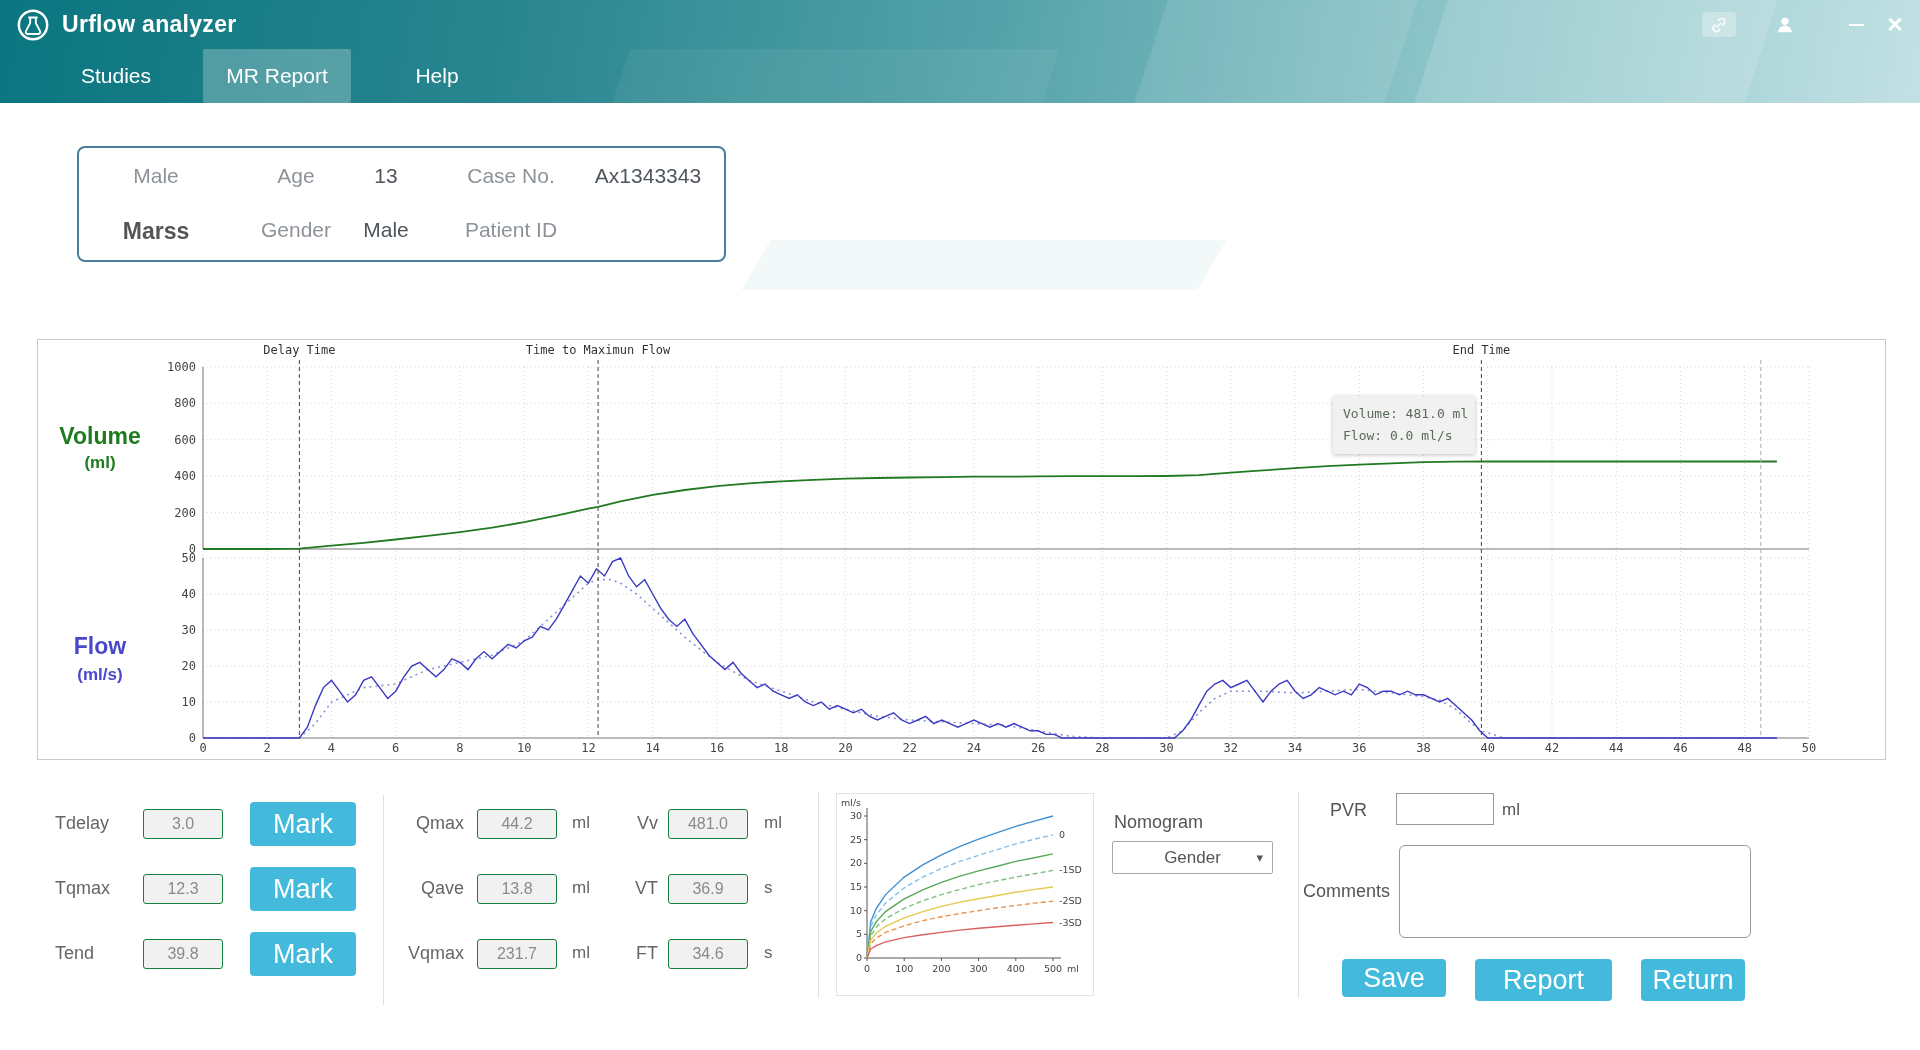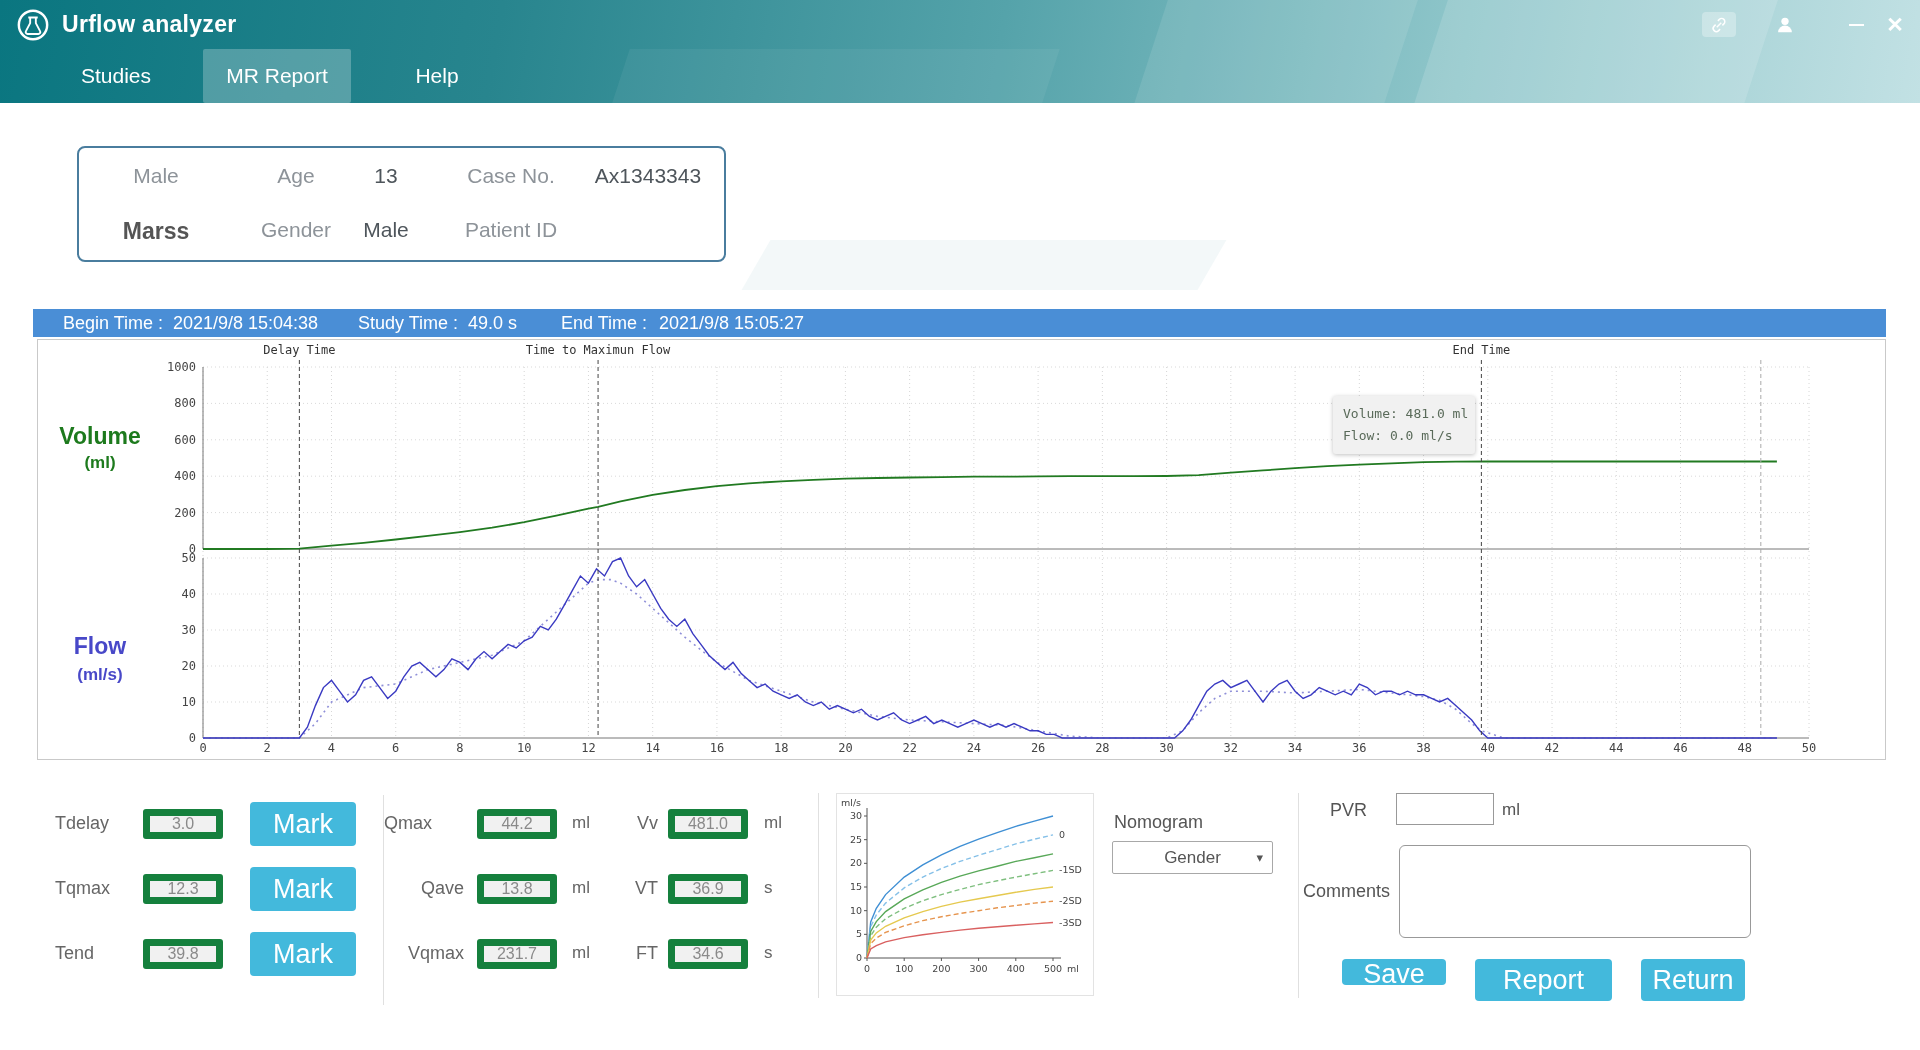--- a/index.html
+++ b/index.html
@@ -68,21 +68,21 @@
   .chart-tooltip{position:absolute;left:1295px;top:56px;width:142px;
     background:#f1f1f1;border-radius:3px;box-shadow:0 1px 4px rgba(0,0,0,0.25);
     padding:7px 10px;font-family:"DejaVu Sans Mono",monospace;font-size:13px;
     color:#5a6b5a;line-height:1.7;white-space:nowrap;}
 
   
   .bottom{position:absolute;left:0;top:760px;width:1920px;height:290px;background:#fff;}
   .vdiv{position:absolute;width:1px;background:#e0e0e0;}
   .meas-label{position:absolute;font-size:18px;color:#666;white-space:nowrap;}
   .meas-field{position:absolute;width:80px;height:30px;background:#f1f1f1;
-    border:7px solid #15803d;border-radius:3px;color:#8a8a8a;font-size:16px;
+    border:1px solid #15803d;border-radius:3px;color:#8a8a8a;font-size:16px;
     text-align:center;font-family:"Liberation Sans",sans-serif;}
   .unit{position:absolute;font-size:17px;color:#666;}
   .cyan-btn{position:absolute;background:#43b9dc;border:none;border-radius:4px;
     color:#fff;font-size:27px;font-family:"Liberation Sans",sans-serif;cursor:pointer;}
   .mark-btn{width:106px;height:44px;left:250px;}
   .t-r1{top:42px;} .t-r2{top:107px;} .t-r3{top:172px;}
   .lab-r1{top:53px;} .lab-r2{top:118px;} .lab-r3{top:183px;}
   .fld-r1{top:49px;} .fld-r2{top:114px;} .fld-r3{top:179px;}
 
   .nomo-box{position:absolute;left:836px;top:33px;width:258px;height:203px;
@@ -98,21 +98,21 @@
 
   .pvr-label{position:absolute;left:1330px;top:40px;font-size:18px;color:#555;}
   .pvr-input{position:absolute;left:1396px;top:33px;width:98px;height:32px;
     border:1px solid #999;background:#fff;font-size:16px;padding:0 6px;
     font-family:"Liberation Sans",sans-serif;}
   .pvr-unit{position:absolute;left:1502px;top:40px;font-size:17px;color:#555;}
   .comments-label{position:absolute;left:1303px;top:121px;font-size:18px;color:#555;}
   .comments-area{position:absolute;left:1399px;top:85px;width:352px;height:93px;
     border:1px solid #999;border-radius:6px;background:#fff;resize:none;
     font-family:"Liberation Sans",sans-serif;font-size:15px;padding:6px 8px;}
-  .save-btn{left:1342px;top:199px;width:104px;height:26px;}
+  .save-btn{left:1342px;top:199px;width:104px;height:38px;}
   .report-btn{left:1475px;top:199px;width:137px;height:42px;}
   .return-btn{left:1641px;top:199px;width:104px;height:42px;}
 </style>
 </head>
 <body>
 
 <div class="app">
 
   <div class="header">
     <div class="deco d1"></div>
@@ -162,28 +162,20 @@
     <span class="pcell lbl r1 pc2">Age</span>
     <span class="pcell lbl r2 pc2">Gender</span>
     <span class="pcell r1 pc3">13</span>
     <span class="pcell r2 pc3">Male</span>
     <span class="pcell lbl r1 pc4">Case No.</span>
     <span class="pcell lbl r2 pc4">Patient ID</span>
     <span class="pcell r1 pc5">Ax1343343</span>
     <span class="pcell r2 pc5"></span>
   </div>
 
-  <div class="timebar">
-    <span class="tb-begin-l">Begin Time :</span>
-    <span class="tb-begin-v">2021/9/8 15:04:38</span>
-    <span class="tb-study-l">Study Time :</span>
-    <span class="tb-study-v">49.0 s</span>
-    <span class="tb-end-l">End Time :</span>
-    <span class="tb-end-v">2021/9/8 15:05:27</span>
-  </div>
 
   <div class="chart-panel">
     <svg id="uroflow-svg" width="1847" height="419">
       <text class="vol-title" x="62" y="104" text-anchor="middle">Volume</text>
       <text class="vol-unit" x="62" y="128" text-anchor="middle">(ml)</text>
       <text class="flow-title" x="62" y="314" text-anchor="middle">Flow</text>
       <text class="flow-unit" x="62" y="340" text-anchor="middle">(ml/s)</text>
     <line x1="165" y1="27" x2="165" y2="398" stroke="#d6d6d6" stroke-width="1" stroke-dasharray="1 3"></line>
         <text x="165" y="412" text-anchor="middle" class="tick">0</text>
         <line x1="229.24" y1="27" x2="229.24" y2="398" stroke="#d6d6d6" stroke-width="1" stroke-dasharray="1 3"></line>
@@ -288,21 +280,21 @@
     <span class="meas-label lab-r2" style="left:55px">Tqmax</span>
     <input class="meas-field fld-r2" style="left: 143px;" readonly="" value="12.3">
     <button class="cyan-btn mark-btn t-r2">Mark</button>
 
     <span class="meas-label lab-r3" style="left:55px">Tend</span>
     <input class="meas-field fld-r3" style="left: 143px;" readonly="" value="39.8">
     <button class="cyan-btn mark-btn t-r3">Mark</button>
 
     <div class="vdiv" style="left:383px;top:35px;height:210px"></div>
 
-    <span class="meas-label lab-r1" style="left:384px;width:80px;text-align:left">Qmax</span>
+    <span class="meas-label lab-r1" style="left:384px;width:80px;text-align:right">Qmax</span>
     <input class="meas-field fld-r1" style="left: 477px;" readonly="" value="44.2">
     <span class="unit lab-r1" style="left:572px">ml</span>
 
     <span class="meas-label lab-r2" style="left:384px;width:80px;text-align:right">Qave</span>
     <input class="meas-field fld-r2" style="left: 477px;" readonly="" value="13.8">
     <span class="unit lab-r2" style="left:572px">ml</span>
 
     <span class="meas-label lab-r3" style="left:384px;width:80px;text-align:right">Vqmax</span>
     <input class="meas-field fld-r3" style="left: 477px;" readonly="" value="231.7">
     <span class="unit lab-r3" style="left:572px">ml</span>

